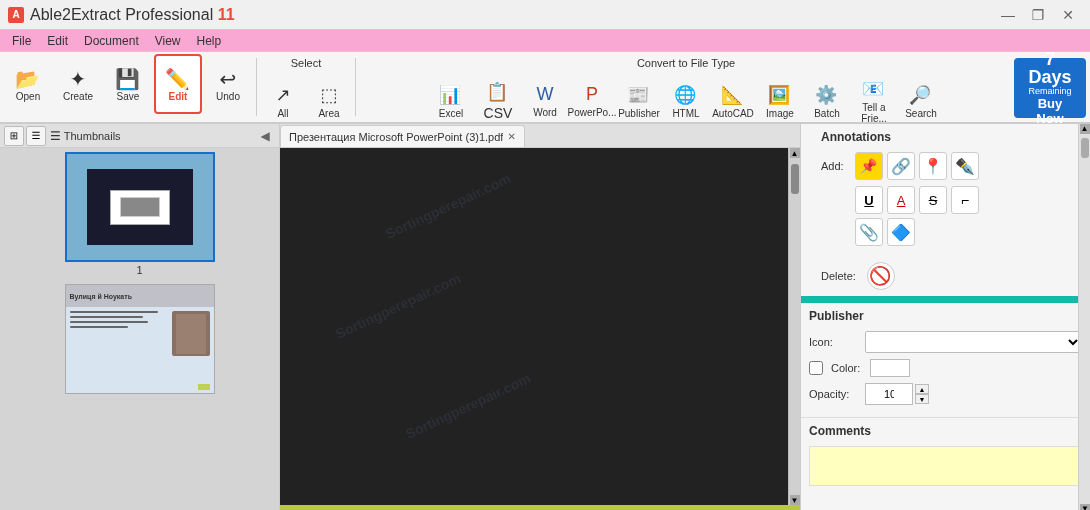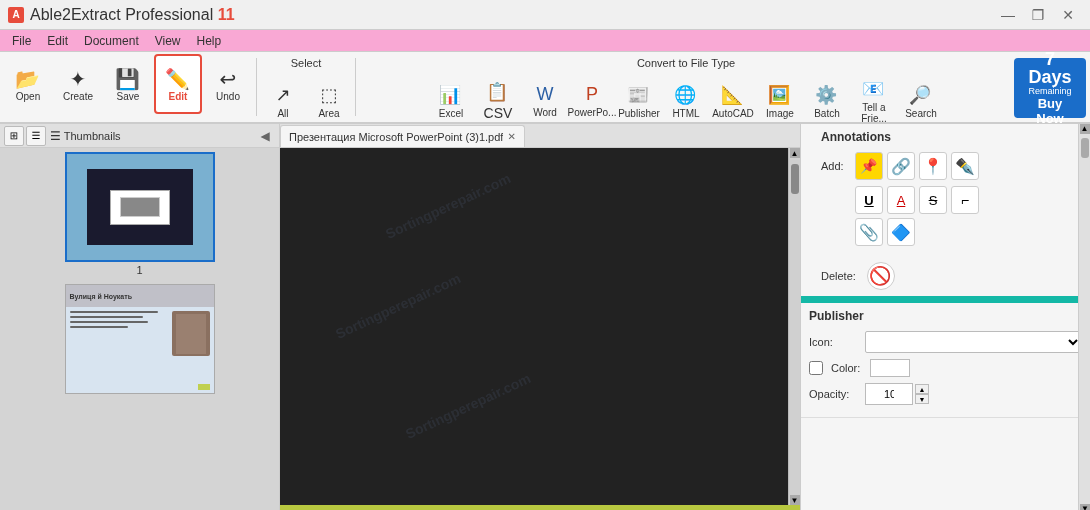--- a/index.html
+++ b/index.html
@@ -496,14 +496,18 @@
         <div class="prop-opacity">
           <input type="text" class="prop-opacity-input" value="100 %" style="">
           <div class="prop-opacity-spin">
             <button class="spin-btn">▲</button>
             <button class="spin-btn">▼</button>
           </div>
         </div>
       </div>
     </div>
 
+    <div class="comments-section">
+      <div class="section-title">Comments</div>
+      <textarea class="comments-area" style=""></textarea>
+    </div>
   </div>
 </div>
 
 </body></html>

